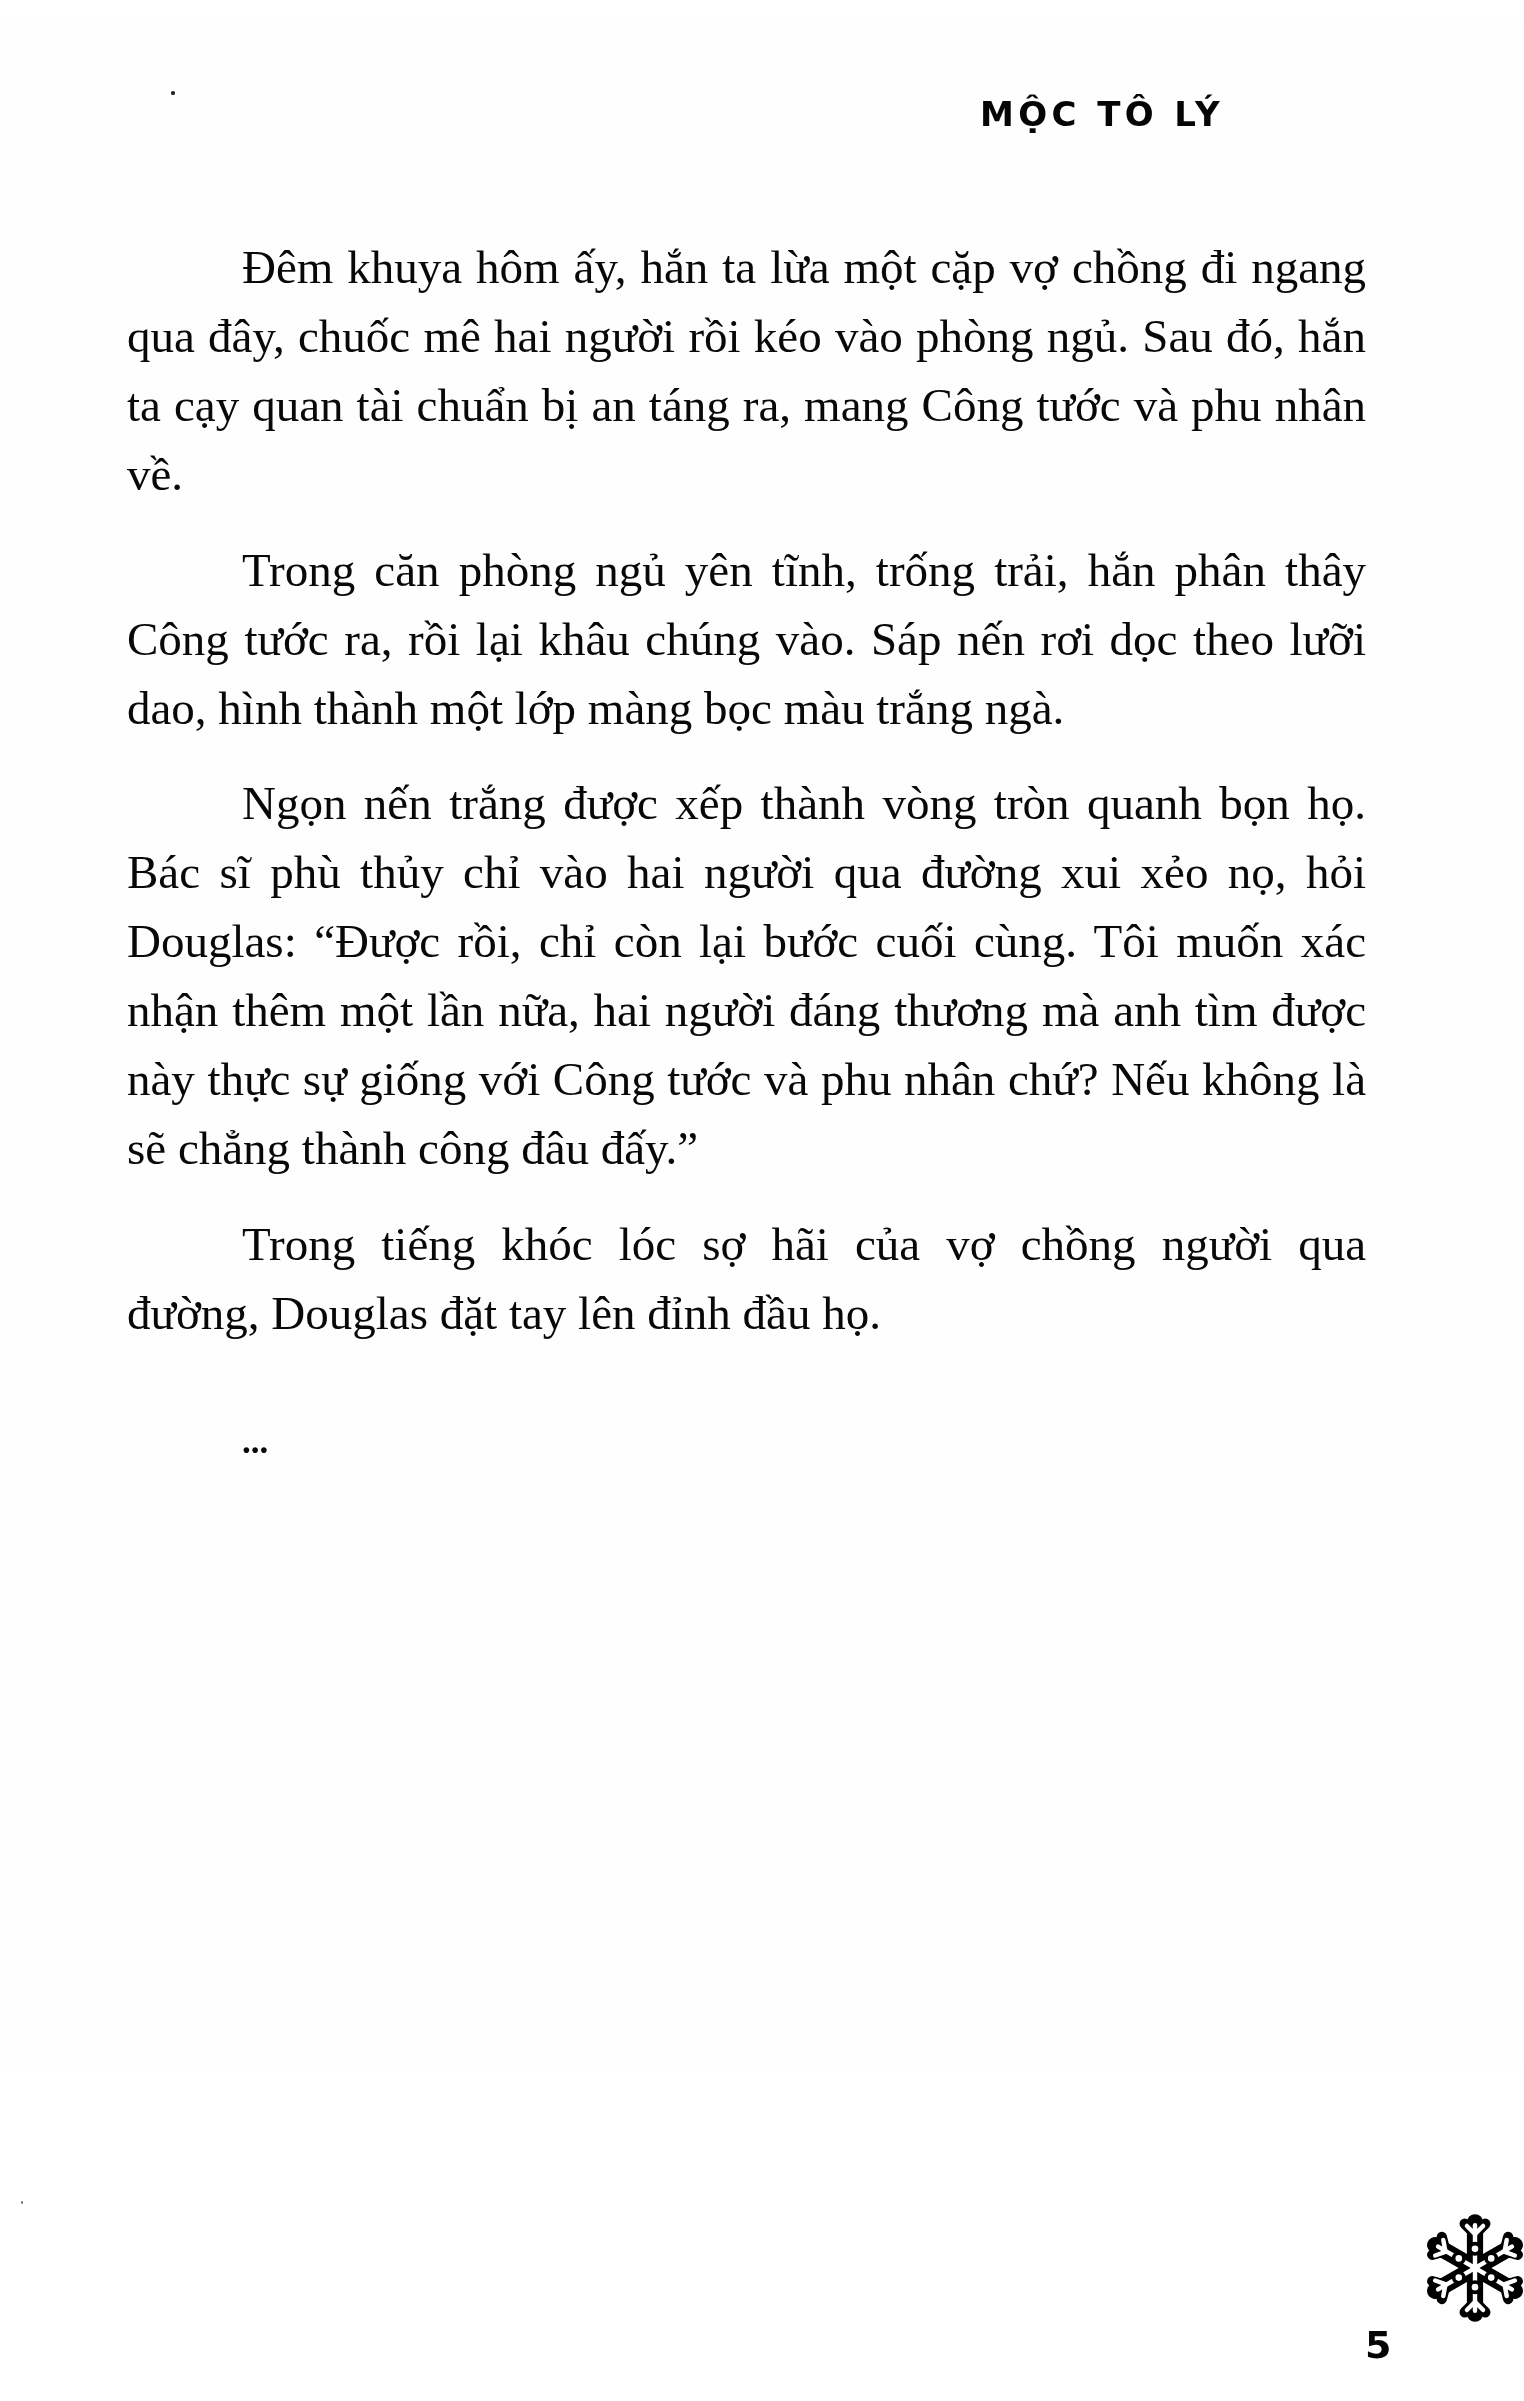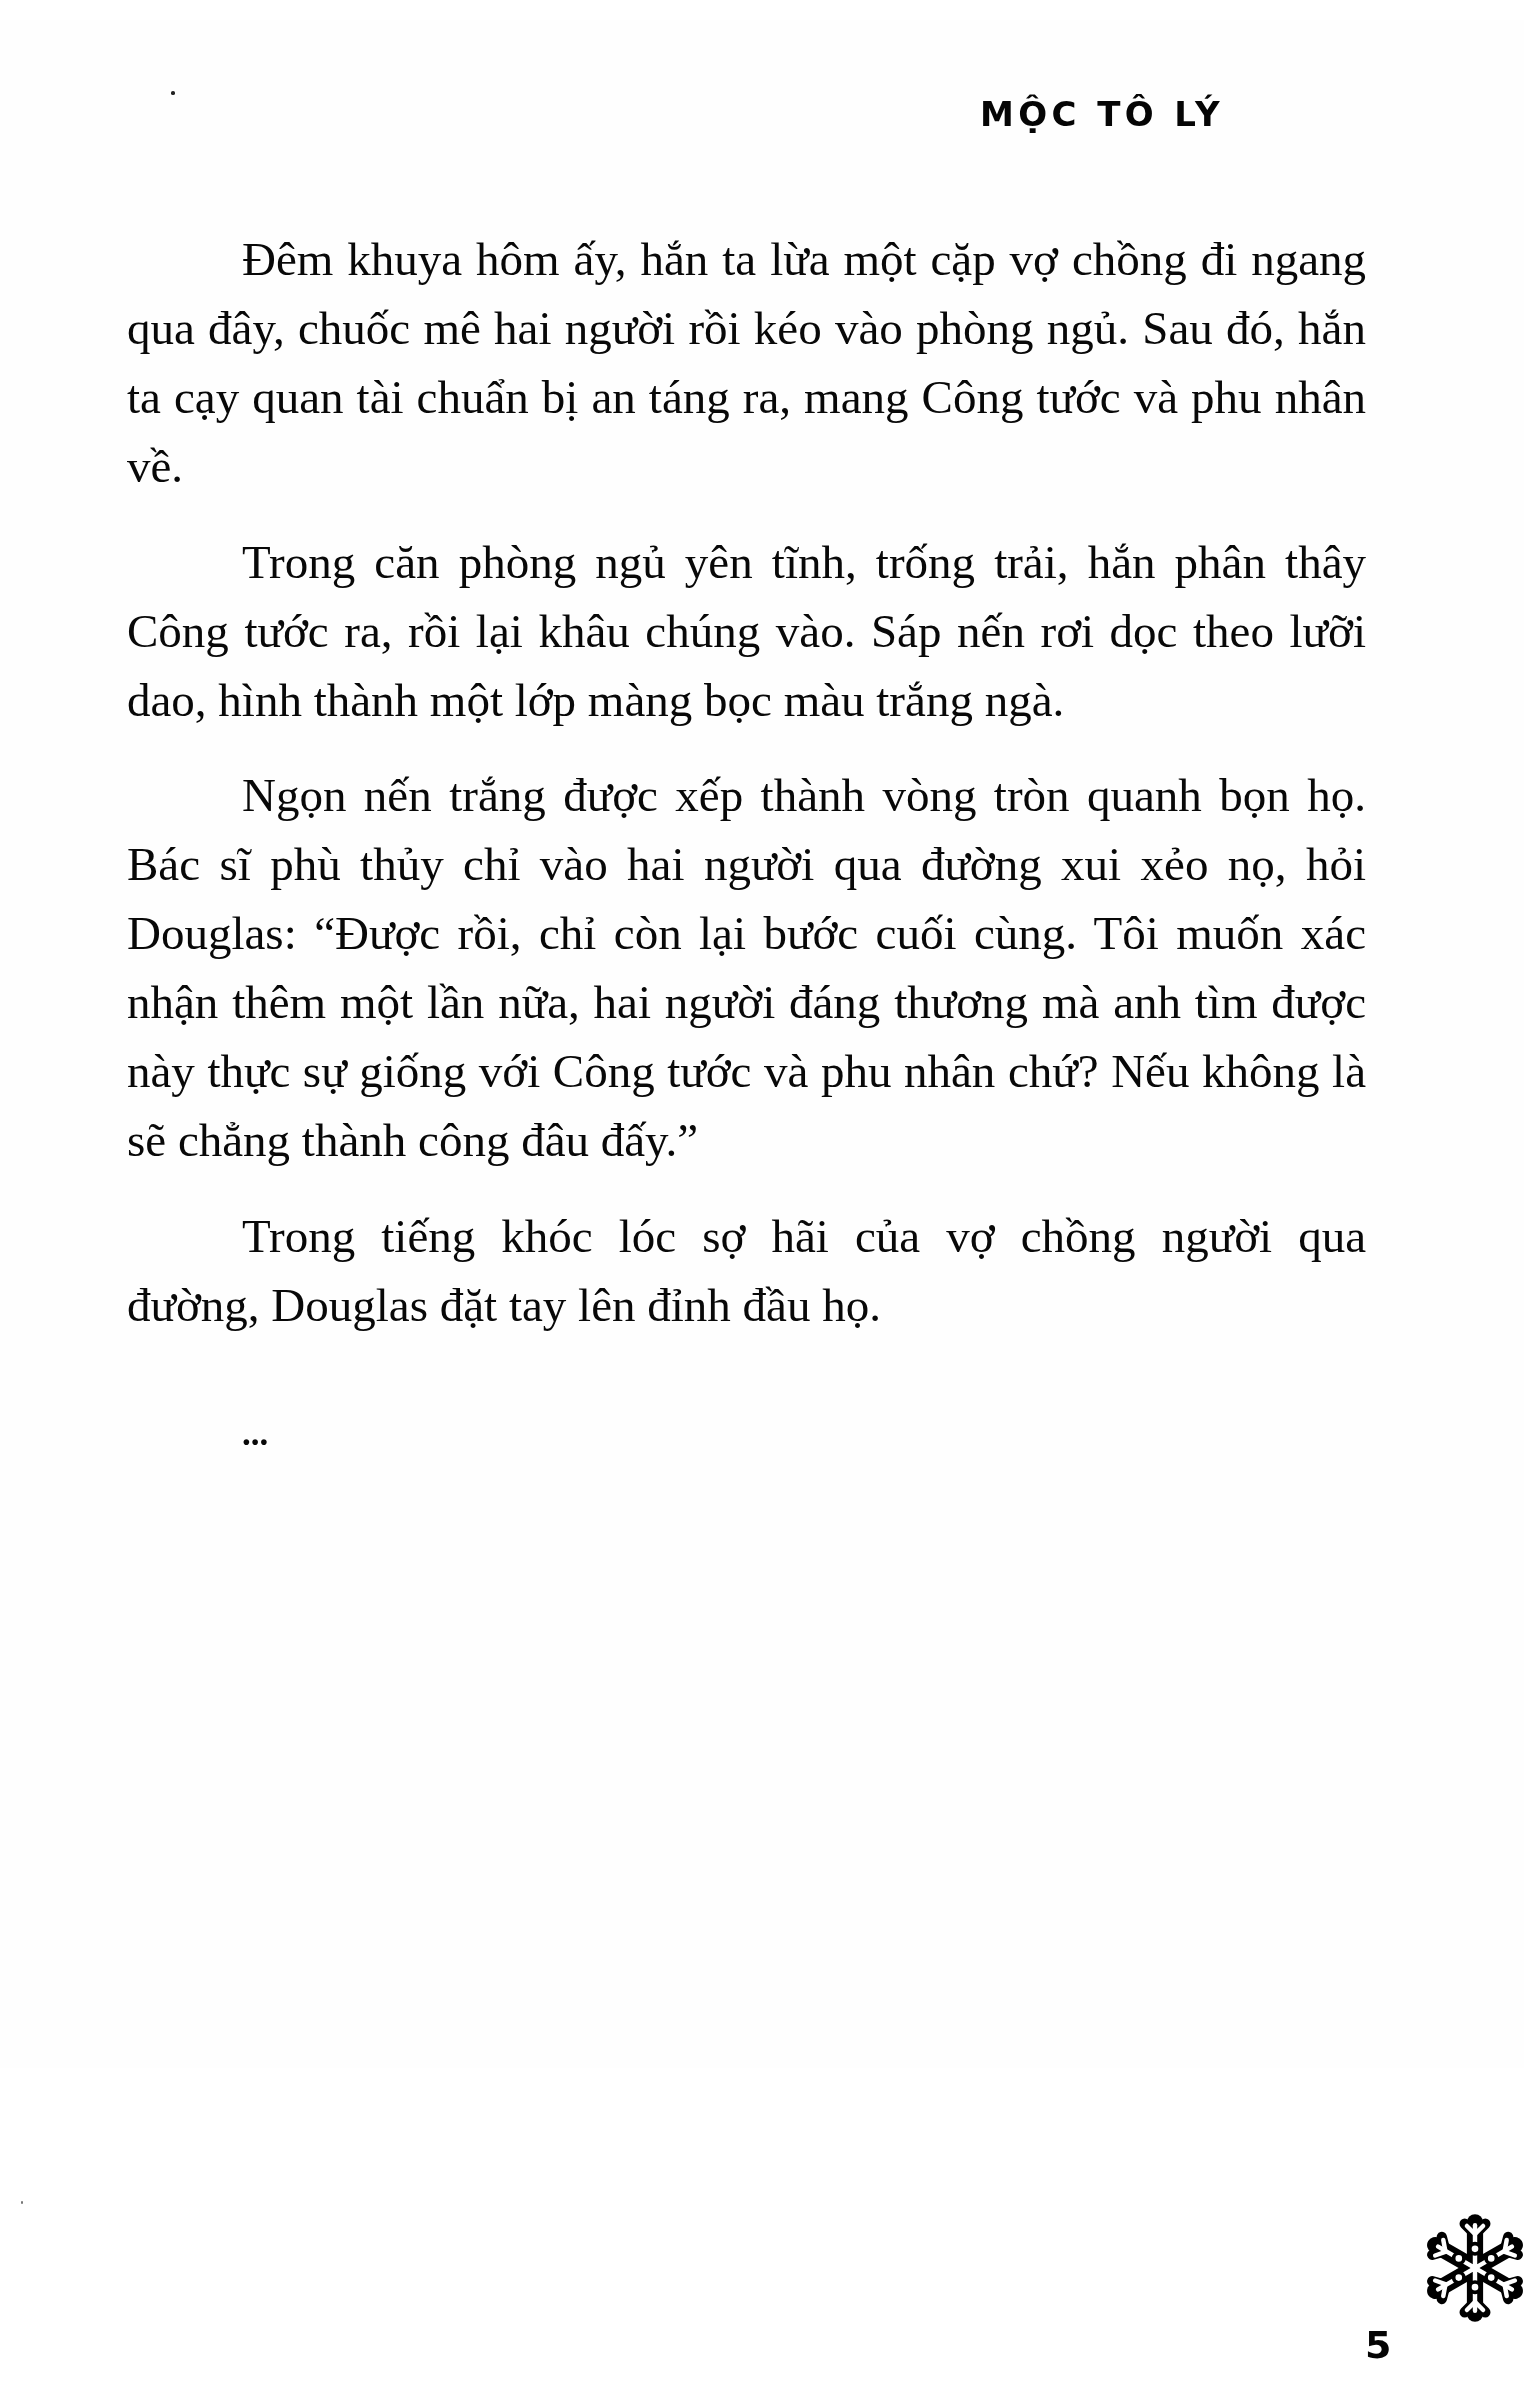--- a/index.html
+++ b/index.html
@@ -35,21 +35,21 @@
       font-family: "DejaVu Sans", sans-serif;
       font-weight: bold;
       font-size: 34px;
       letter-spacing: 4.4px;
       color: #050505;
       white-space: nowrap;
     }
     .body-text {
       position: absolute;
       left: 127px;
-      top: 205px;
+      top: 213px;
       width: 1239px;
       font-family: "Liberation Serif", "DejaVu Serif", serif;
       font-size: 47px;
       line-height: 69px;
       text-align: justify;
       color: #080808;
     }
     .para {
       margin: 0;
       text-indent: 115px;

